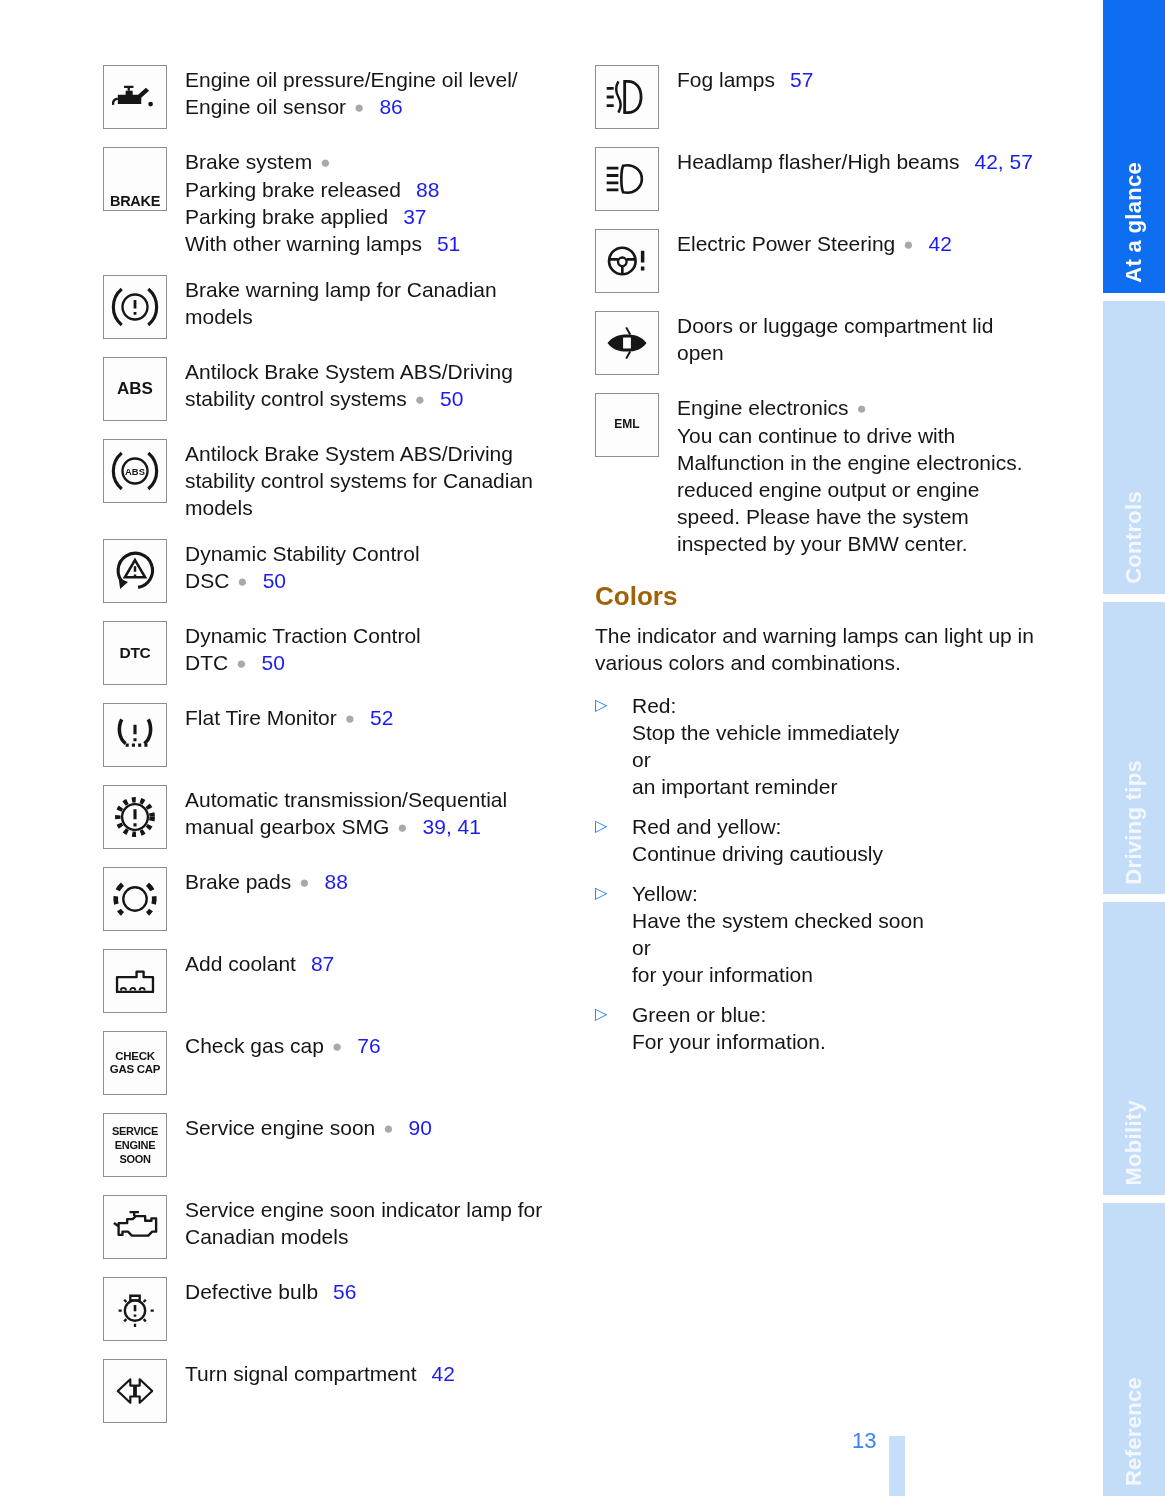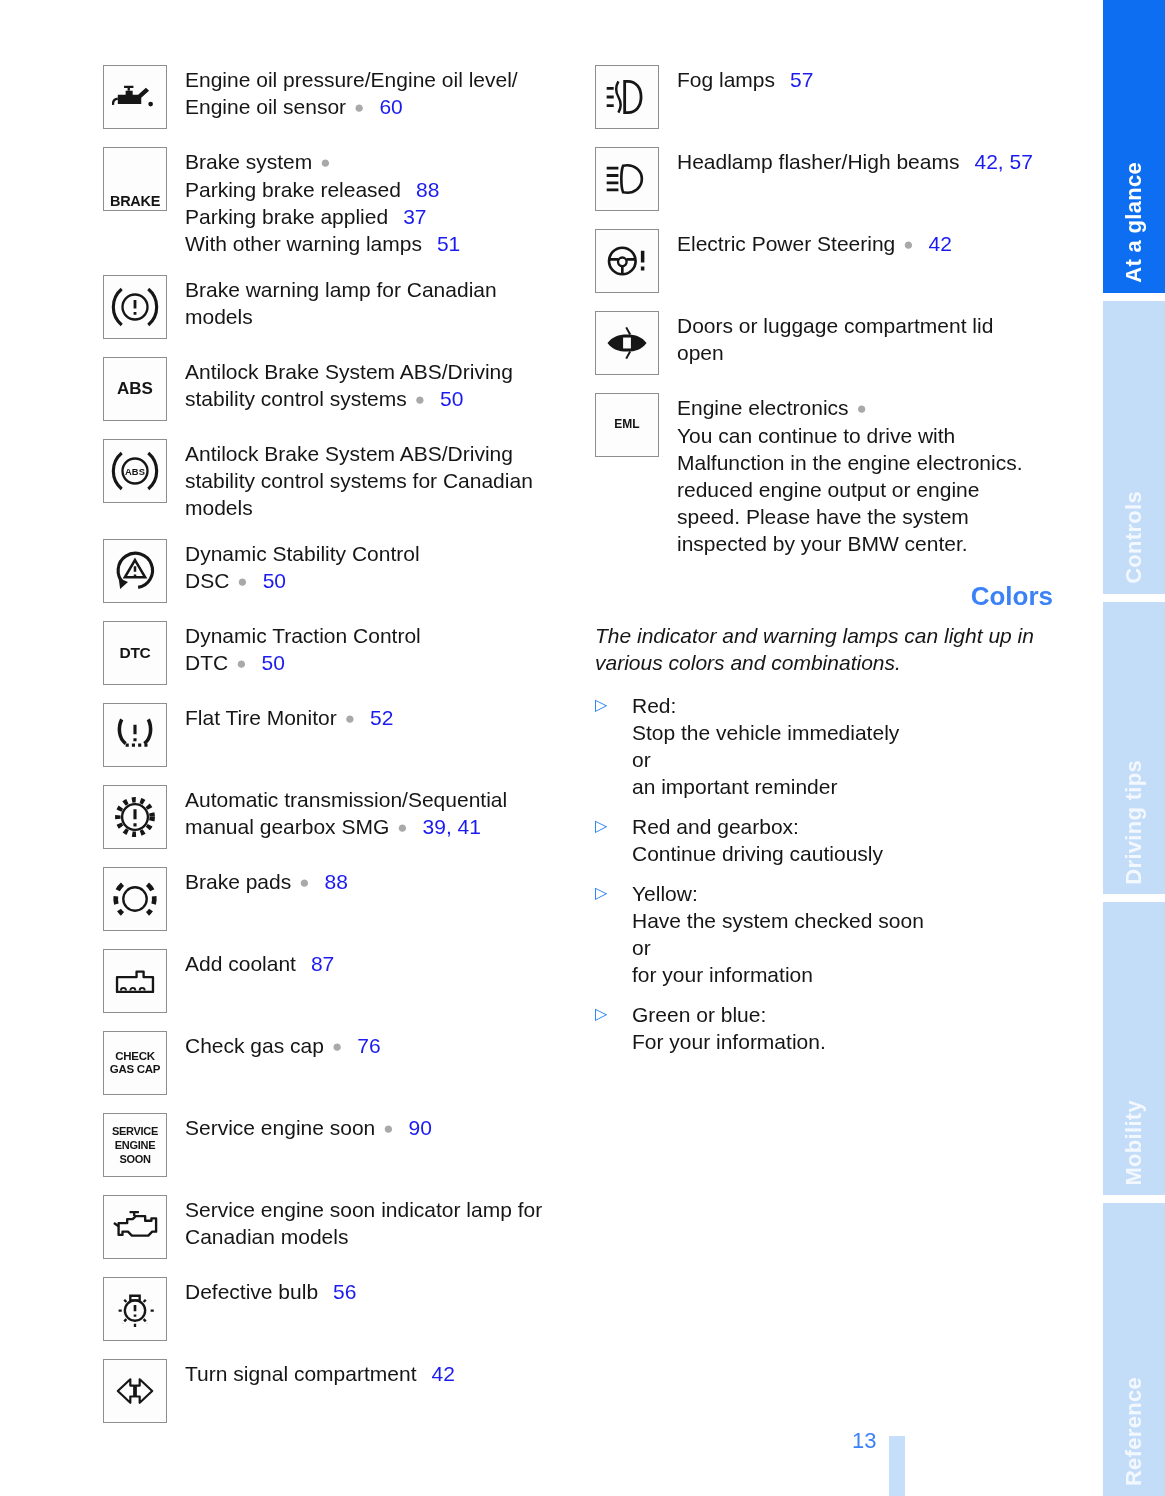--- a/index.html
+++ b/index.html
@@ -21,22 +21,22 @@
   .refs{color:#1b1bf0;margin-left:15px;}
   .icon-text{font-weight:bold;color:#141414;text-align:center;line-height:1.12;letter-spacing:-0.3px;}
   .sz-brake{font-size:14.5px;margin-top:44px;}
   .sz-abs{font-size:17px;letter-spacing:0;}
   .sz-dtc{font-size:15.5px;}
   .sz-2line{font-size:11.5px;}
   .sz-3line{font-size:11px;line-height:1.3;}
   .sz-eml{font-size:12px;letter-spacing:0;}
 
   .colors-section{margin-top:24px;width:458px;}
-  .colors-title{margin:0 0 10px 0;font-size:26px;font-weight:bold;color:#3b82f6;text-align:right;}
-  .colors-intro{margin:0 0 16px 0;font-size:21px;line-height:27px;font-style:italic;}
+  .colors-title{margin:0 0 10px 0;font-size:26px;font-weight:bold;color:#a16207;}
+  .colors-intro{margin:0 0 16px 0;font-size:21px;line-height:27px;}
   .bullet-item{display:flex;margin-bottom:13px;}
   .tri{color:#1a79f5;font-size:16px;width:37px;flex:0 0 37px;padding-top:3px;}
   .bullet-lines{font-size:21px;line-height:27px;}
 
   .sidebar{position:absolute;right:0;top:0;width:62px;height:1496px;display:flex;flex-direction:column;gap:8px;}
   .tab{flex:1;background:#c3dcf8;position:relative;}
   .tab.active{background:#0d6ef2;}
   .tab span{
     position:absolute;bottom:10px;left:50%;
     transform:translateX(-50%) rotate(180deg);
@@ -57,21 +57,21 @@
         <div class="iconbox">
           <svg width="50" height="50" viewBox="0 0 64 64">
             <path d="M10 41 h30 v-8 l10 -9 -4 -4 -10 9 h-7 v-5 h-9 v5 h-10 z" fill="#161616"></path>
             <path d="M24 24 v-5 m-6 0 h12" stroke="#161616" fill="none" stroke-width="3"></path>
             <path d="M10 34 q-7 1 -6 8" stroke="#161616" fill="none" stroke-width="3"></path>
             <circle cx="52" cy="41" r="3" fill="#161616"></circle>
           </svg>
         </div>
         <div class="lines">
           <div><span>Engine oil pressure/Engine oil level/</span></div>
-          <div><span>Engine oil sensor</span><span class="dot">●</span><span class="refs">60</span></div>
+          <div><span>Engine oil sensor</span><span class="dot">●</span><span class="refs">86</span></div>
         </div>
       </div>
       <div class="row">
         <div class="iconbox">
           <div class="icon-text sz-brake">
             <div>BRAKE</div>
           </div>
         </div>
         <div class="lines">
           <div><span>Brake system</span><span class="dot">●</span></div>
@@ -328,21 +328,21 @@
             <div class="bullet-lines">
               <div>Red:</div>
               <div>Stop the vehicle immediately</div>
               <div>or</div>
               <div>an important reminder</div>
             </div>
           </div>
           <div class="bullet-item">
             <span class="tri">▷</span>
             <div class="bullet-lines">
-              <div>Red and gearbox:</div>
+              <div>Red and yellow:</div>
               <div>Continue driving cautiously</div>
             </div>
           </div>
           <div class="bullet-item">
             <span class="tri">▷</span>
             <div class="bullet-lines">
               <div>Yellow:</div>
               <div>Have the system checked soon</div>
               <div>or</div>
               <div>for your information</div>

